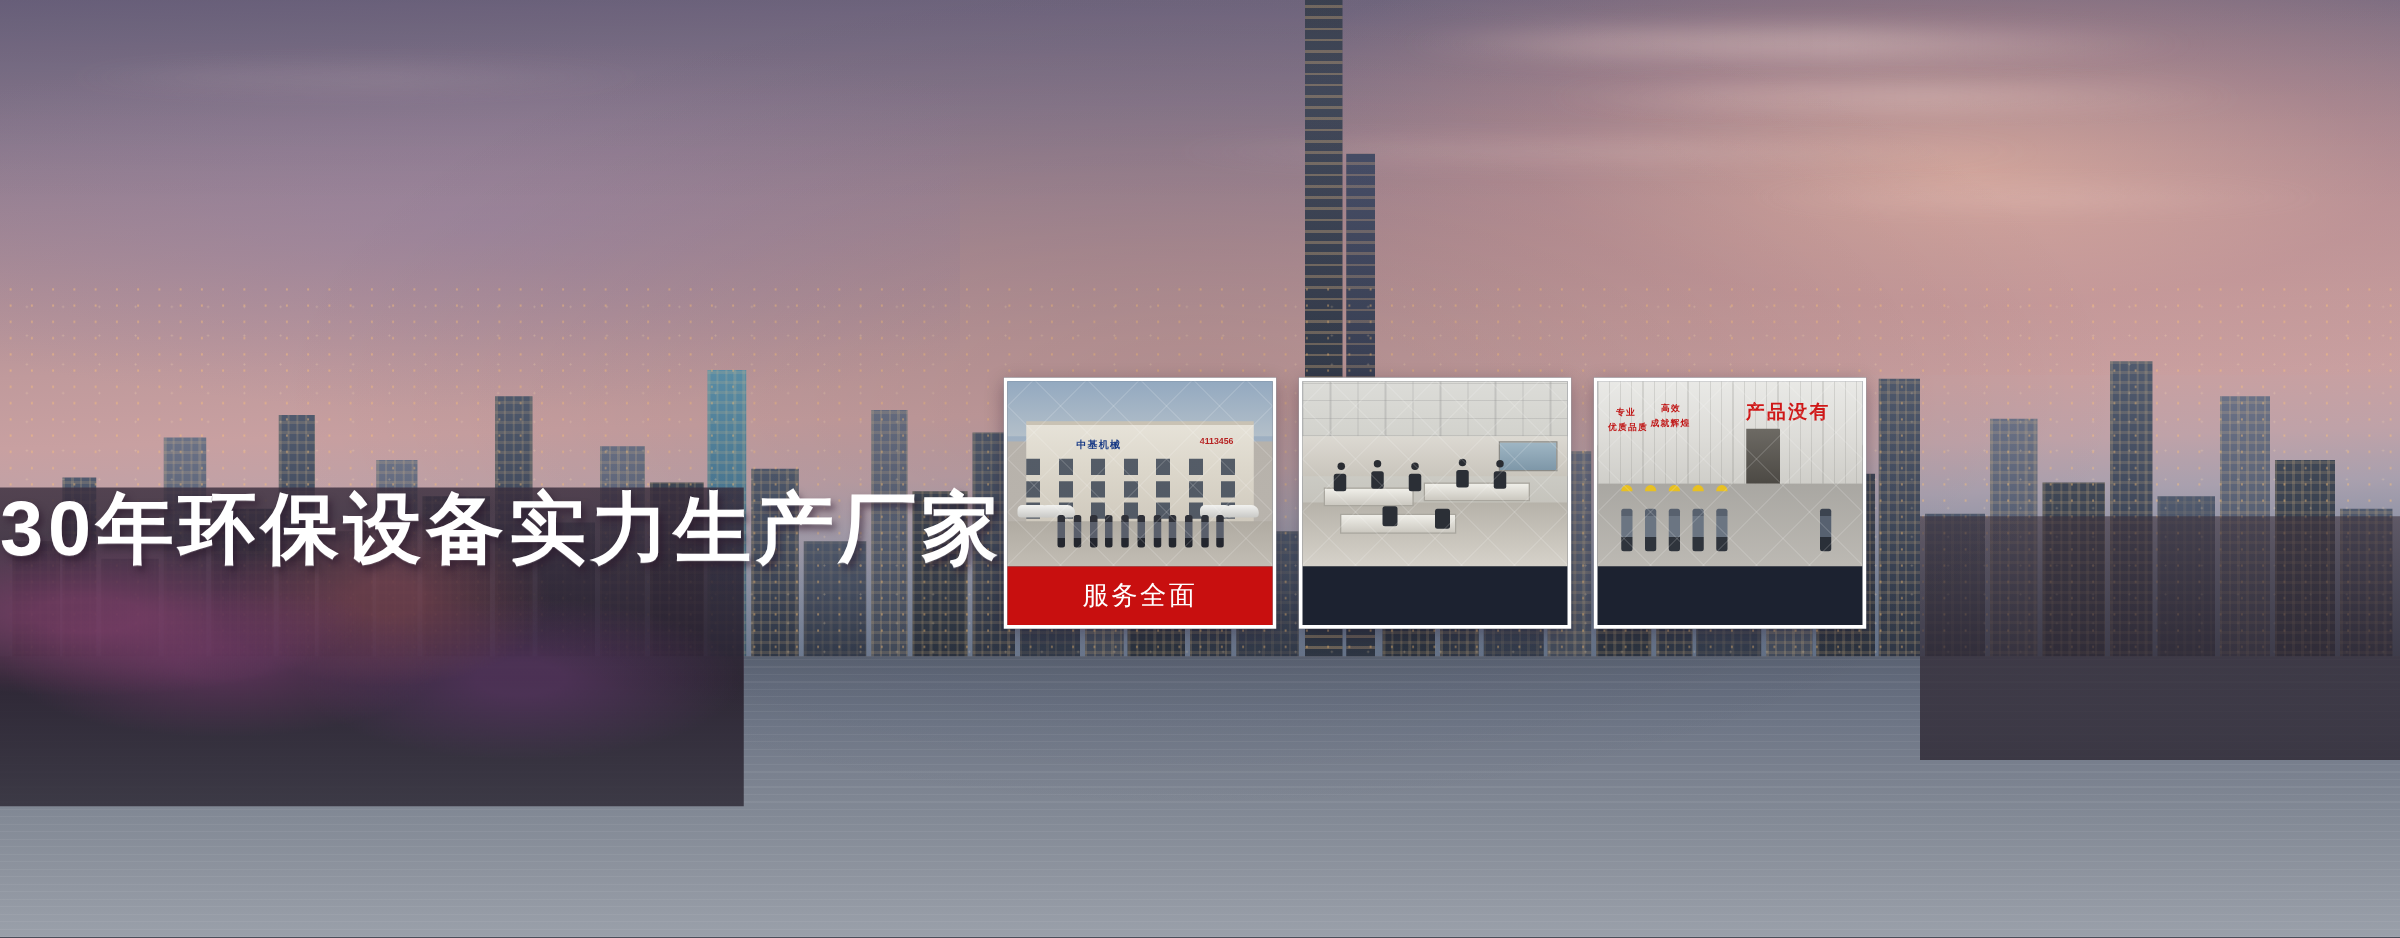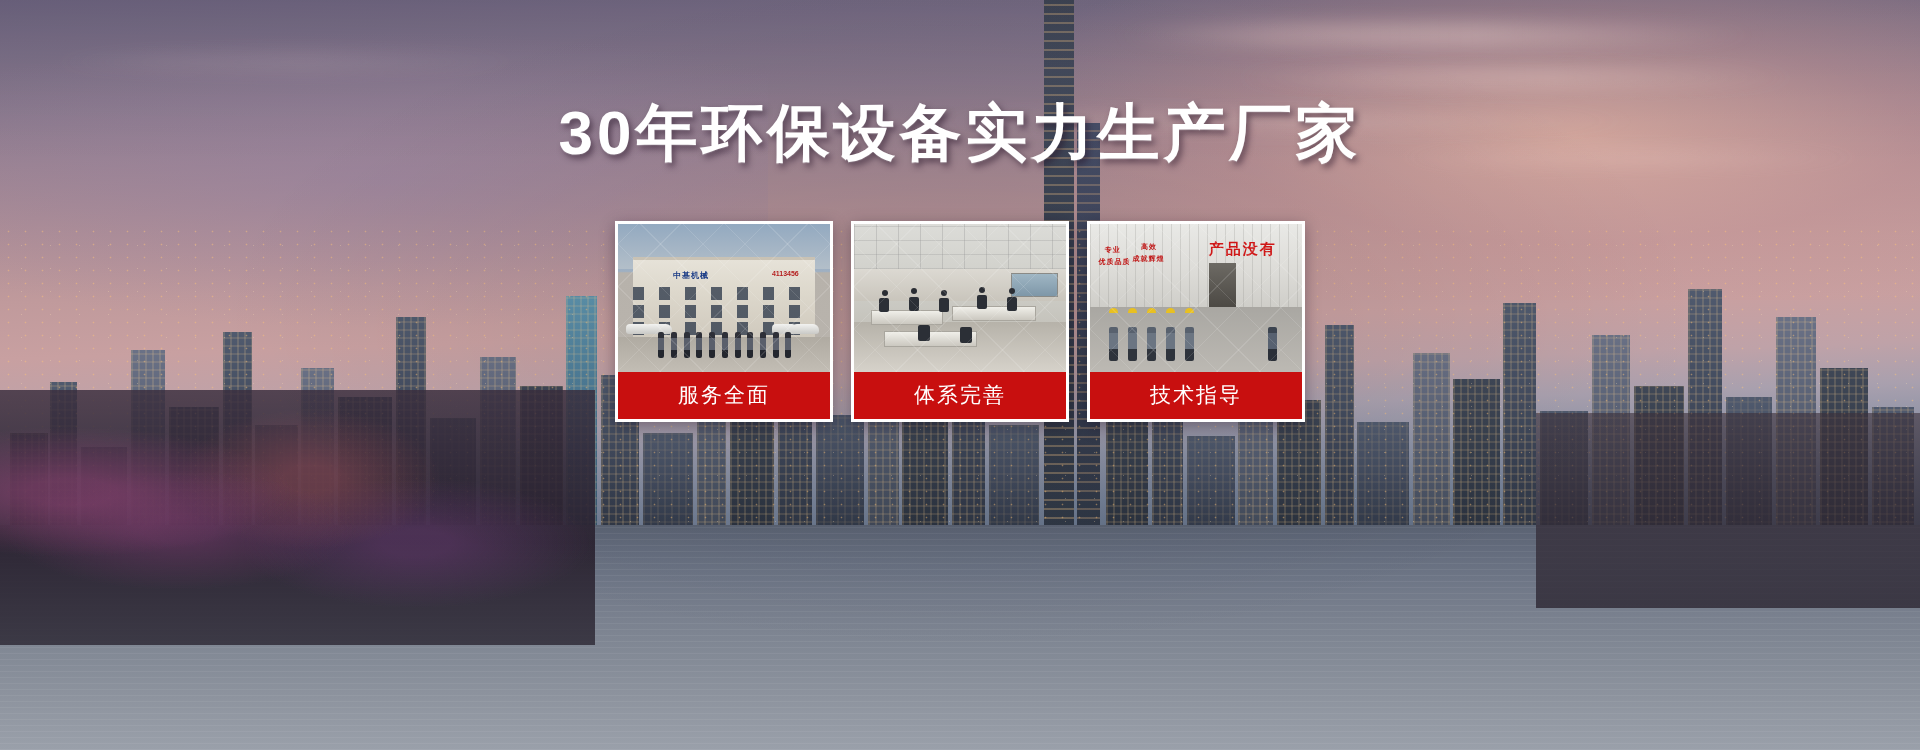--- a/index.html
+++ b/index.html
@@ -155,21 +155,21 @@
   .vignette {
     position:absolute; inset:0;
     background:
       radial-gradient(ellipse at 50% 42%, rgba(0,0,0,.10) 0%, rgba(0,0,0,.0) 55%),
       linear-gradient(180deg, rgba(0,0,0,.06) 0%, rgba(0,0,0,0) 22%);
   }
 
   
   .content {
     position:absolute; inset:0;
-    display:flex; flex-direction:column; align-items:center;
+    display:flex; align-items:center;
   }
 
   .headline {
     margin-top:98px;
     font-size:62px;
     font-weight:bold;
     color:#ffffff;
     letter-spacing:4px;
     line-height:1.12;
     text-shadow:3px 4px 6px rgba(40,20,40,.55), 0 1px 0 rgba(255,255,255,.25);
@@ -414,21 +414,20 @@
           <div class="chair" style="left:72%; top:49%; width:10px; height:14px;"></div>
           <div class="chair" style="left:30%; top:68%; width:12px; height:16px;"></div>
           <div class="chair" style="left:50%; top:69%; width:12px; height:16px;"></div>
           <div class="head" style="left:13%; top:44%;"></div>
           <div class="head" style="left:27%; top:43%;"></div>
           <div class="head" style="left:41%; top:44%;"></div>
           <div class="head" style="left:59%; top:42%;"></div>
           <div class="head" style="left:73%; top:43%;"></div>
           <div class="diamond"></div>
         </div>
-        <div class="card-cap">体系完善</div>
       </div>
 
       <div class="card">
         <div class="card-photo p4">
           <div class="fac"></div>
           <div class="banner">产品没有</div>
           <div class="slg" style="left:7%;  top:14%;">专业</div>
           <div class="slg" style="left:4%;  top:22%;">优质品质</div>
           <div class="slg" style="left:24%; top:12%;">高效</div>
           <div class="slg" style="left:20%; top:20%;">成就辉煌</div>
@@ -440,18 +439,17 @@
           <div class="worker" style="left:18%;"></div>
           <div class="helmet" style="left:27%; bottom:40%;"></div>
           <div class="worker" style="left:27%;"></div>
           <div class="helmet" style="left:36%; bottom:40%;"></div>
           <div class="worker" style="left:36%;"></div>
           <div class="helmet" style="left:45%; bottom:40%;"></div>
           <div class="worker" style="left:45%;"></div>
           <div class="worker" style="right:12%; background:linear-gradient(180deg,#3c4450 0 18%,#576170 18% 66%,#2a2f38 66% 100%);"></div>
           <div class="diamond"></div>
         </div>
-        <div class="card-cap">技术指导</div>
       </div>
 
     </div>
   </div>
 </div>
 
 </body></html>

